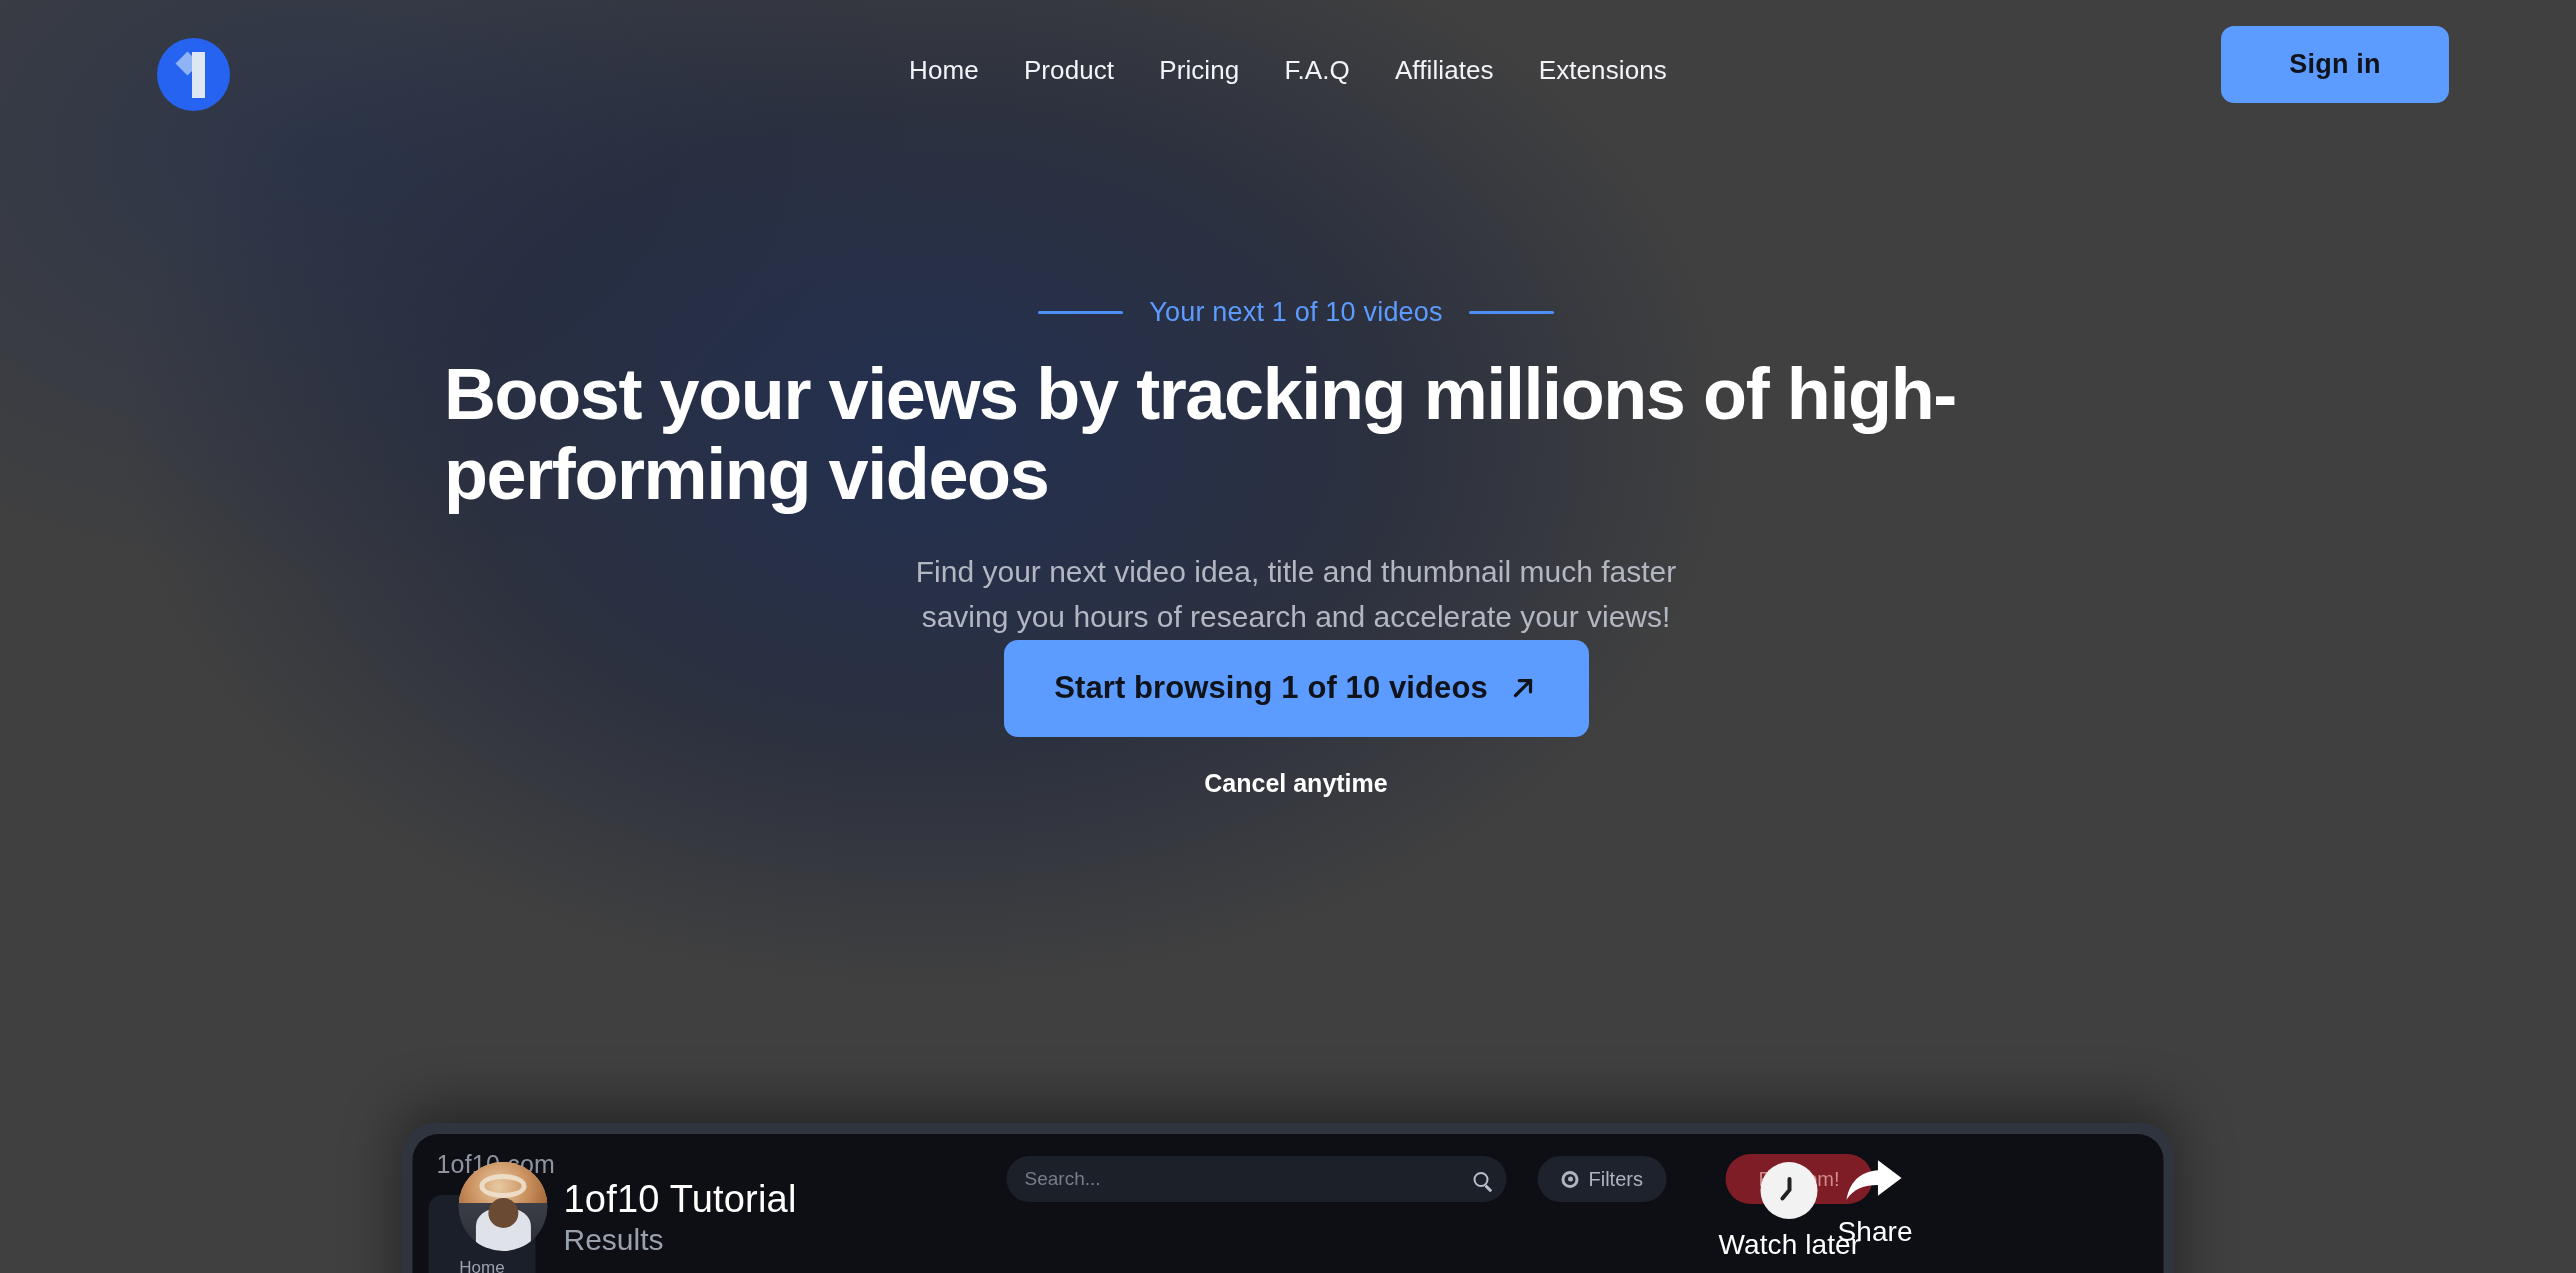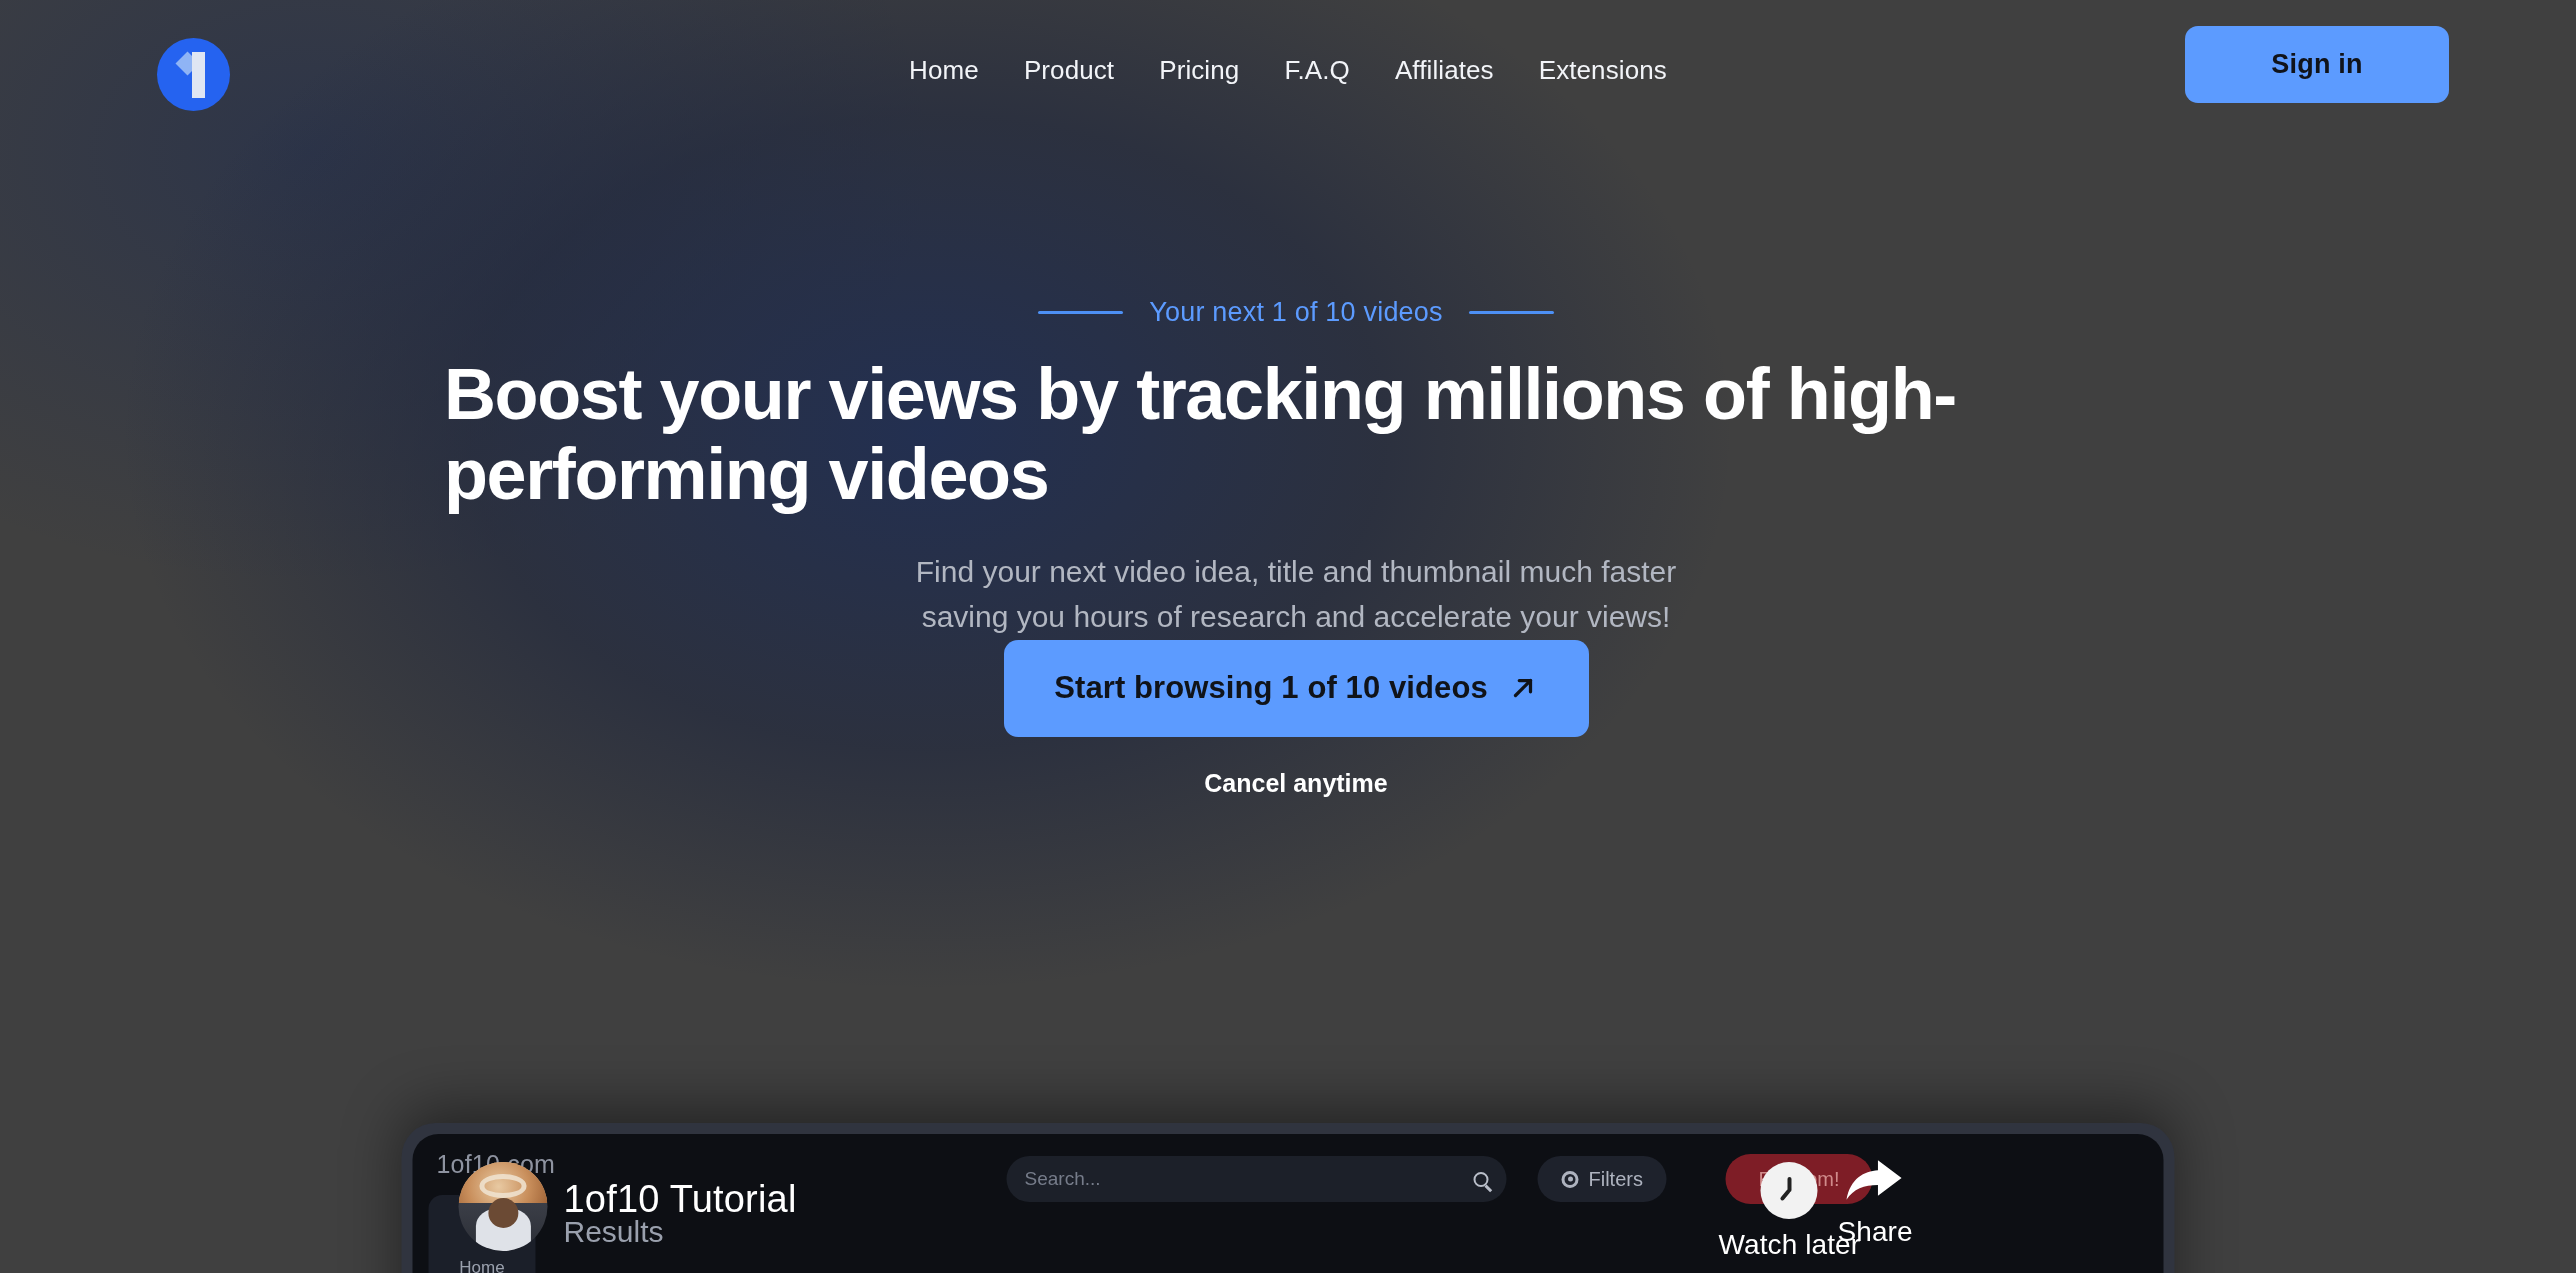--- a/index.html
+++ b/index.html
@@ -68,21 +68,21 @@
   .nav a {
     color:#f2f4f8;
     font-size:26px;
     font-weight:400;
     text-decoration:none;
     letter-spacing:0.1px;
   }
 
   .signin {
     position:absolute; right:127px; top:26px;
-    width:264px; height:77px;
+    width:228px; height:77px;
     background:#5c9bff;
     border:none; border-radius:13px;
     color:#10131a;
     font-family:"Liberation Sans", sans-serif;
     font-size:27px; font-weight:700;
     letter-spacing:0.2px;
     cursor:pointer;
     display:flex; align-items:center; justify-content:center;
   }
 
@@ -218,21 +218,21 @@
     border-radius:50%;
   }
   .app-title {
     position:absolute; left:151px; top:44px;
     color:#ffffff;
     font-size:38px;
     letter-spacing:0.2px;
     z-index:4;
   }
   .app-results {
-    position:absolute; left:151px; top:81px;
+    position:absolute; left:151px; top:89px;
     color:#9aa0ad;
     font-size:30px;
     z-index:2;
   }
   .app-search {
     position:absolute; left:594px; top:22px;
     width:500px; height:46px;
     background:#1c2029;
     border-radius:23px;
     display:flex; align-items:center;

